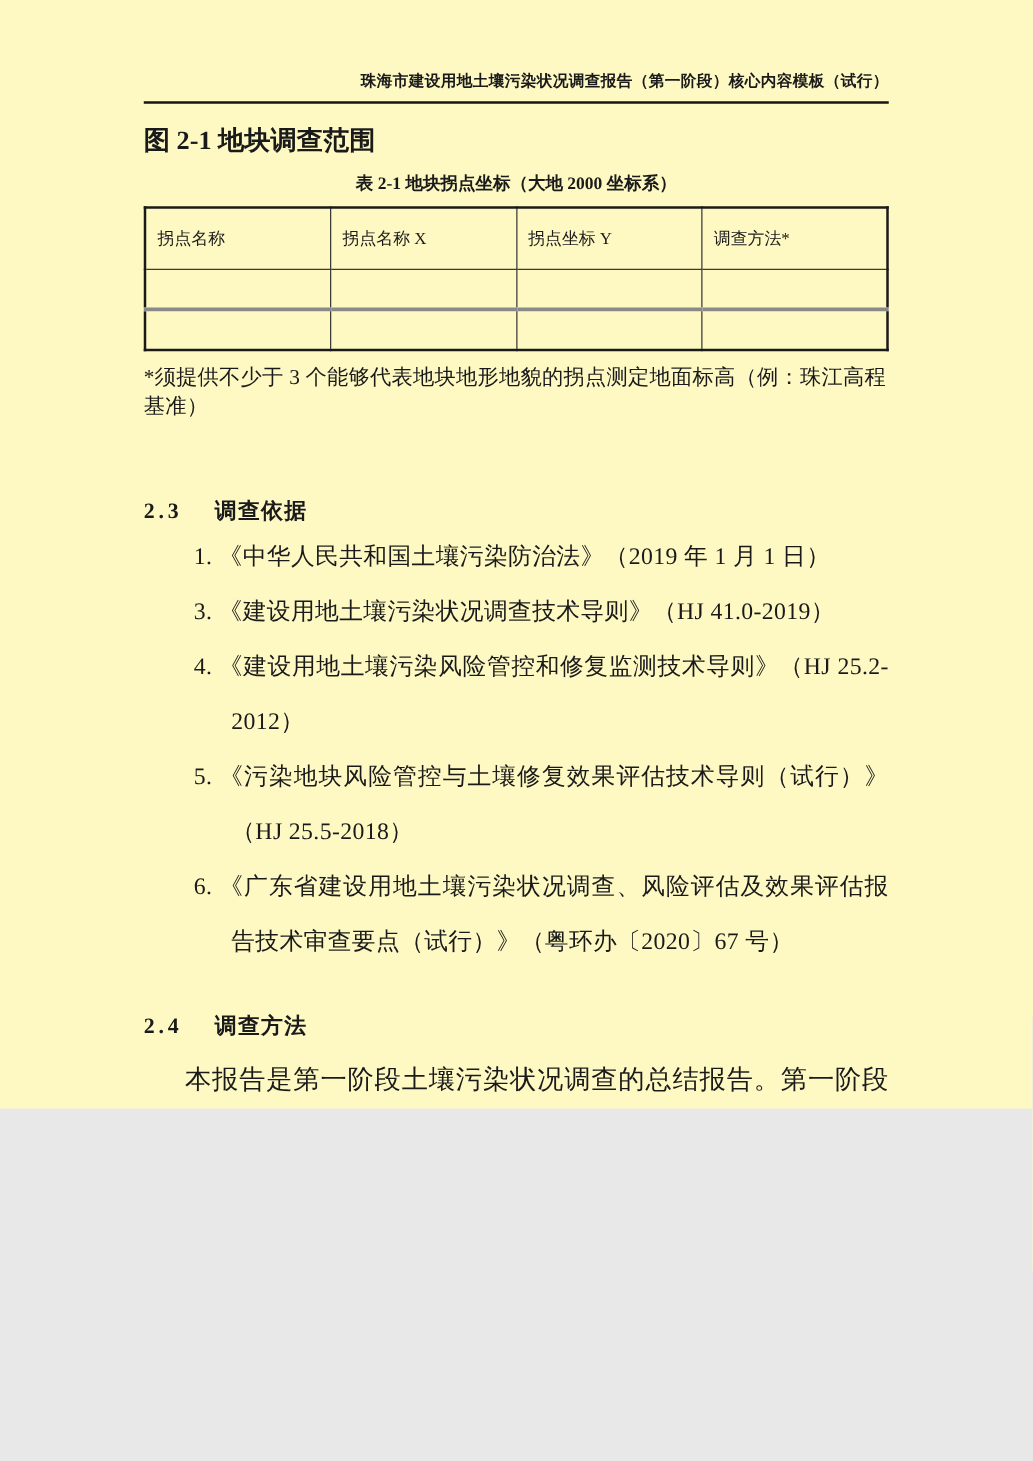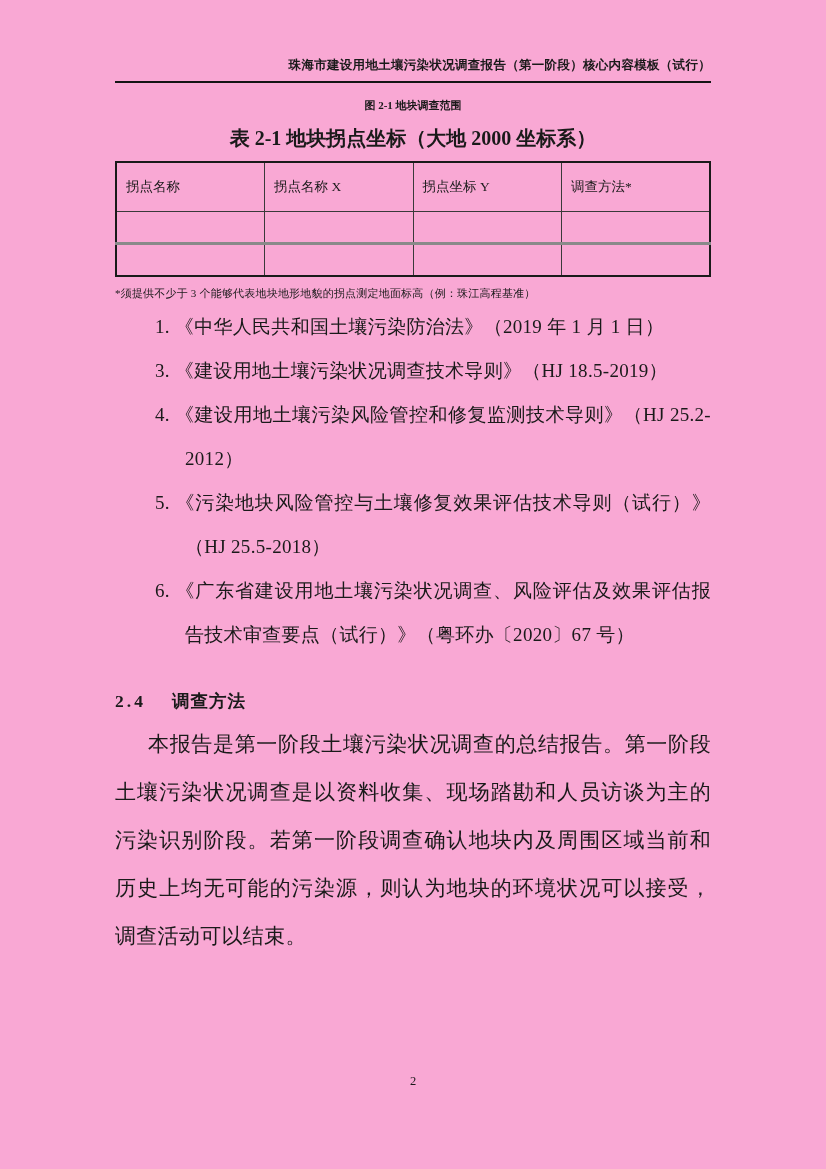--- a/index.html
+++ b/index.html
@@ -4,22 +4,22 @@
 <style>
   * { margin: 0; padding: 0; box-sizing: border-box; }
   html, body { background: #e8e8e8; }
   body {
     font-family: "Liberation Serif", "DejaVu Serif", serif;
     color: #1a1a1a;
   }
   .page {
     position: relative;
     width: 826px;
-    height: 1169px;
-    background: #f9a8d4;
+    height: 887px;
+    background: #fef9c3;
     margin: 0 auto;
     overflow: hidden;
   }
   .content {
     position: absolute;
     left: 115px;
     top: 0;
     width: 596px;
   }
   
@@ -31,28 +31,28 @@
     letter-spacing: 0.3px;
     white-space: nowrap;
   }
   .header-rule {
     margin-top: 7px;
     border-bottom: 2px solid #151515;
   }
   
   .figure-caption {
     margin-top: 15px;
-    text-align: center;
-    font-size: 11px;
+    text-align: left;
+    font-size: 21px;
     font-weight: bold;
   }
   .table-caption {
     margin-top: 12px;
     text-align: center;
-    font-size: 20px;
+    font-size: 14px;
     font-weight: bold;
   }
   
   table.corner-table {
     margin-top: 9px;
     width: 100%;
     border-collapse: collapse;
     border: 2px solid #1a1a1a;
     table-layout: fixed;
   }
@@ -64,21 +64,21 @@
     font-size: 13.5px;
     font-weight: normal;
     text-align: left;
     vertical-align: middle;
   }
   table.corner-table thead th { height: 33px; }
   tr.row-thick-bottom td { border-bottom: 3px solid #8a8a8a; }
   
   .table-footnote {
     margin-top: 9px;
-    font-size: 11px;
+    font-size: 17px;
     letter-spacing: 0.2px;
   }
   
   .section-heading {
     font-family: "Liberation Sans", "DejaVu Sans", sans-serif;
     font-size: 17.5px;
     font-weight: bold;
     letter-spacing: 1px;
   }
   .section-heading.s23 { margin-top: 60px; }
@@ -154,24 +154,27 @@
           <td></td>
           <td></td>
           <td></td>
           <td></td>
         </tr>
       </tbody>
     </table>
 
     <div class="table-footnote">*须提供不少于 3 个能够代表地块地形地貌的拐点测定地面标高（例：珠江高程基准）</div>
 
+    <div class="section-heading s23">
+      <span class="sec-num">2.3</span><span>调查依据</span>
+    </div>
 
     <ol class="ref-list">
       <li><span class="li-num">1.</span><span>《中华人民共和国土壤污染防治法》（2019 年 1 月 1 日）</span></li>
-      <li><span class="li-num">3.</span><span>《建设用地土壤污染状况调查技术导则》（HJ 18.5-2019）</span></li>
+      <li><span class="li-num">3.</span><span>《建设用地土壤污染状况调查技术导则》（HJ 41.0-2019）</span></li>
       <li><span class="li-num">4.</span><span>《建设用地土壤污染风险管控和修复监测技术导则》（HJ 25.2-2012）</span></li>
       <li><span class="li-num">5.</span><span>《污染地块风险管控与土壤修复效果评估技术导则（试行）》（HJ 25.5-2018）</span></li>
       <li><span class="li-num">6.</span><span>《广东省建设用地土壤污染状况调查、风险评估及效果评估报告技术审查要点（试行）》（粤环办〔2020〕67 号）</span></li>
     </ol>
 
     <div class="section-heading s24">
       <span class="sec-num">2.4</span><span>调查方法</span>
     </div>
 
     <div class="body-paragraph">本报告是第一阶段土壤污染状况调查的总结报告。第一阶段土壤污染状况调查是以资料收集、现场踏勘和人员访谈为主的污染识别阶段。若第一阶段调查确认地块内及周围区域当前和历史上均无可能的污染源，则认为地块的环境状况可以接受，调查活动可以结束。</div>

